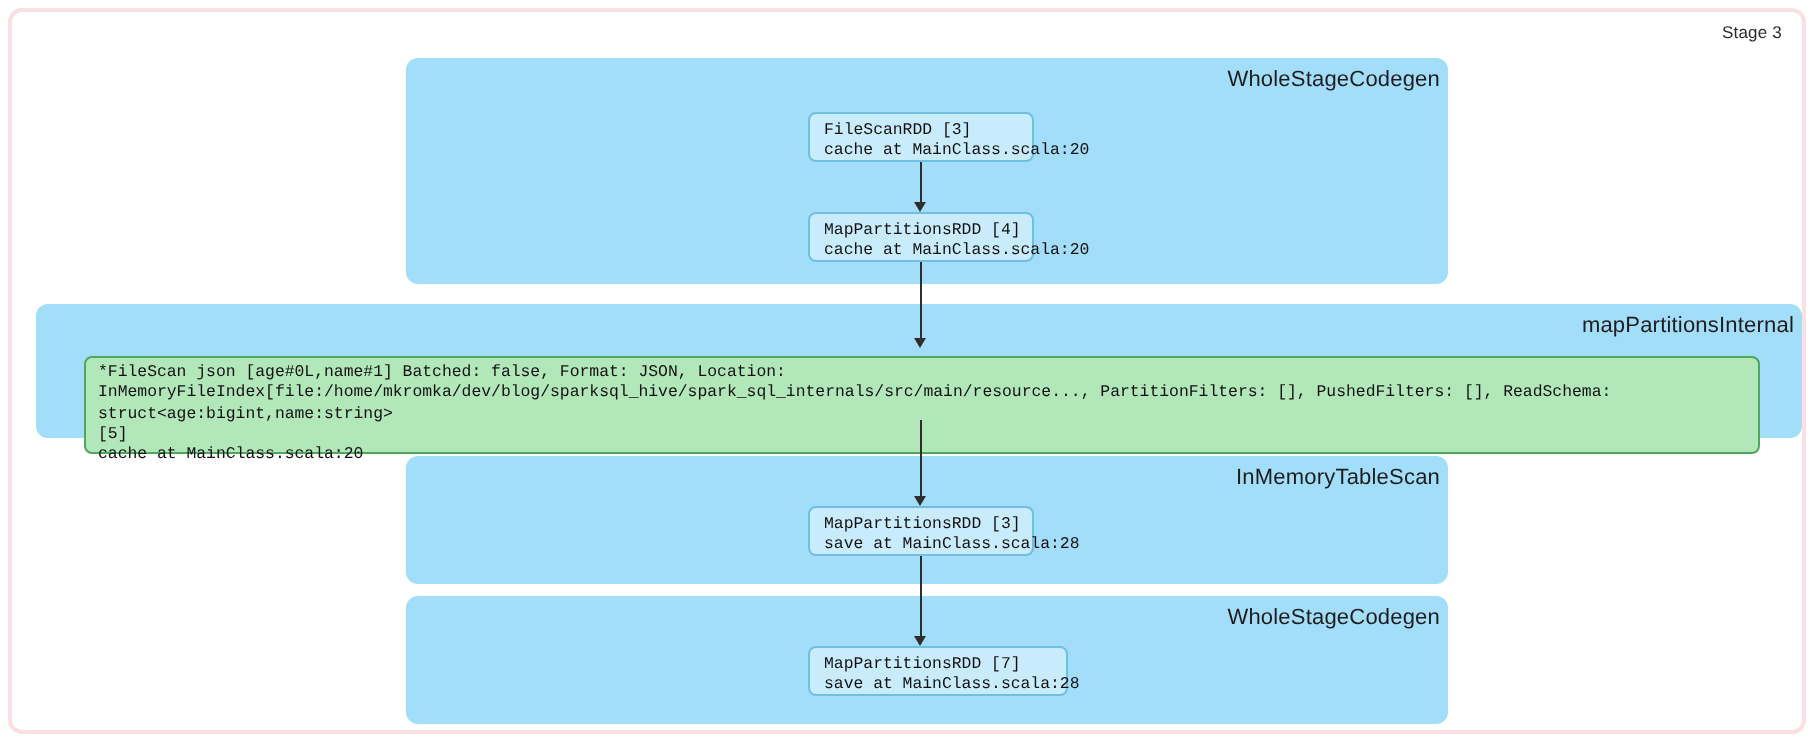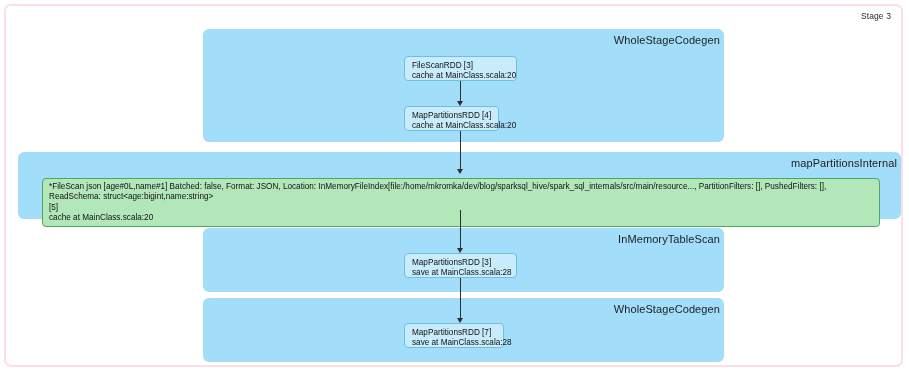--- a/index.html
+++ b/index.html
@@ -63,27 +63,28 @@
     position: absolute;
     box-sizing: border-box;
     background: #c8ecfb;
     border: 1px solid #6fbfe0;
     border-radius: 4px;
     padding: 4px 6px 4px 7px;
     line-height: 1.22;
     color: #111111;
     font-size: 8.2px;
     white-space: nowrap;
+    font-family: Liberation Mono, monospace;
   }
   .rdd-node .line { display: block; }
 
   #node-3 { left: 398px; top: 50px;  width: 113px; height: 25px; }
-  #node-4 { left: 398px; top: 100px; width: 95px; height: 25px; }
+  #node-4 { left: 398px; top: 100px; width: 113px; height: 25px; }
   #node-6 { left: 398px; top: 247px; width: 113px; height: 25px; }
-  #node-7 { left: 398px; top: 317px; width: 100px; height: 25px; }
+  #node-7 { left: 398px; top: 317px; width: 130px; height: 25px; }
 
   
   .rdd-node.cached {
     background: #b2e7ba;
     border: 1px solid #4fa65e;
     white-space: normal;
   }
   #node-5 {
     left: 36px;
     top: 172px;

